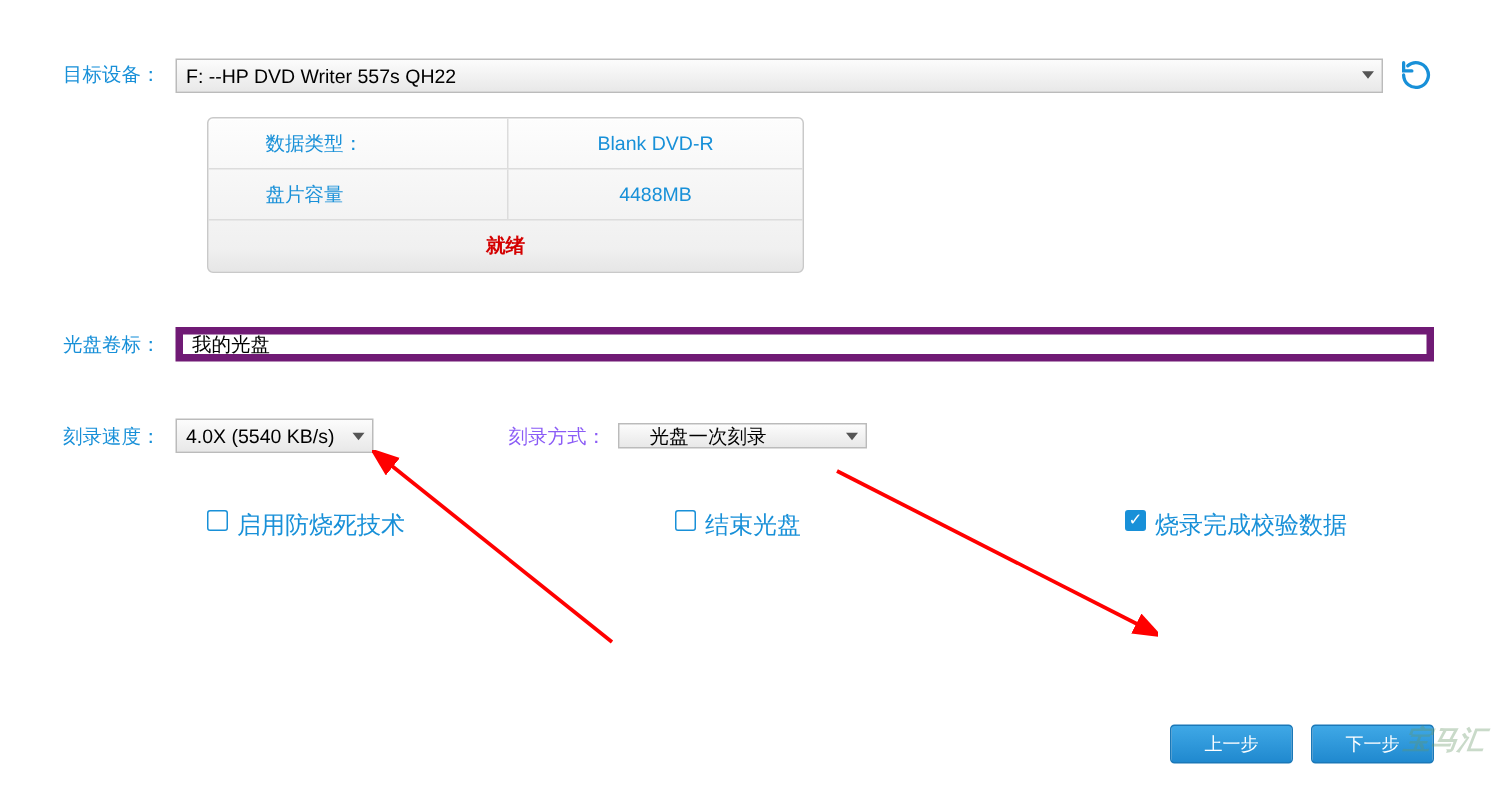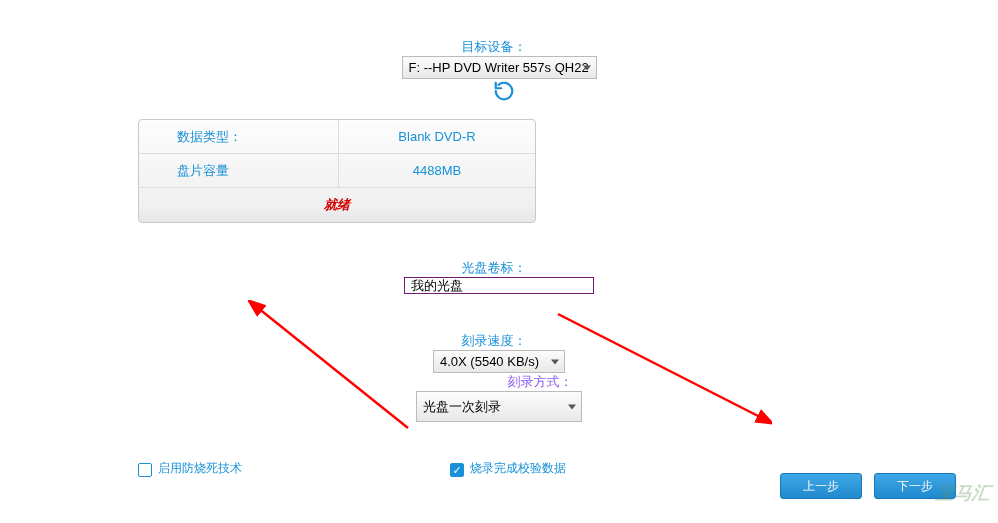--- a/index.html
+++ b/index.html
@@ -6,21 +6,21 @@
   body {
     font-family: "Microsoft YaHei", Arial, sans-serif;
     font-size: 13px;
     background: #fff;
     width: 998px;
     height: 523px;
     position: relative;
     color: #333;
   }
   .container { padding: 38px 42px 0 42px; }
-  .row { display: flex; align-items: center; margin-bottom: 16px; flex-direction: column; }
+  .row { display: flex; align-items: center; margin-bottom: 16px; }
   .label {
     color: #1890d8;
     width: 75px;
     font-size: 13px;
   }
   .device-select {
     flex: 1;
     height: 23px;
     border: 1px solid #bbb;
     background: linear-gradient(#fcfcfc, #e8e8e8);
@@ -80,26 +80,25 @@
     text-align: center;
     font-size: 13px;
   }
   .info-status {
     text-align: center;
     color: #d40000;
     font-weight: bold;
     height: 34px;
     display: flex; align-items: center; justify-content: center;
     font-size: 13px;
-    font-style: italic;
   }
   .text-input {
     flex: 1;
     height: 23px;
-    border: 1px solid #701a75;
+    border: 5px solid #701a75;
     padding: 0 6px;
     font-size: 13px;
     font-family: inherit;
   }
   .row-label-input { margin-top: 16px; margin-bottom: 38px;}
   .row-speed { margin-bottom: 38px; }
   .row-copies { margin-bottom: 38px; }
   .small-select {
     width: 132px;
     height: 23px;
@@ -118,24 +117,24 @@
     width: 0; height: 0;
     border-left: 4px solid transparent;
     border-right: 4px solid transparent;
     border-top: 5px solid #555;
     transform: translateY(-50%);
     pointer-events: none;
   }
   .mode-label { color:#8b5cf6; margin-left: 90px; margin-right: 8px; font-size:13px;}
   .mode-select {
     width: 166px;
-    height: 31px;
+    height: 17px;
     border: 1px solid #bbb;
     background: linear-gradient(#fcfcfc, #e8e8e8);
-    padding: 0 6px;
+    padding: 0 20px;
     font-size: 13px;
     font-family: inherit;
     appearance: none;
   }
   .mode-select-wrap { position: relative; width: 166px;}
   .mode-select-wrap::after {
     content: "";
     position: absolute;
     right: 6px; top: 50%;
     width: 0; height: 0;
@@ -151,44 +150,44 @@
     border: 1px solid #bbb;
     padding: 0 6px;
     font-size: 13px;
   }
   .check-row {
     display: flex;
     margin-left: 96px;
     gap: 0;
   }
   .check-item {
-    display: flex; align-items: flex-end;
-    color: #1890d8;
-    font-size: 12px;
+    display: flex; align-items: flex-start;
+    color: #1890d8;
+    font-size: 16px;
   }
   .ck-box {
     width: 14px; height: 14px;
     border: 1px solid #1890d8;
     border-radius: 2px;
     margin-right: 6px;
     display: inline-flex;
     align-items: center; justify-content: center;
     background: #fff;
   }
   .ck-box.checked { background: #1890d8; }
   .ck-box.checked::after {
     content: "✓";
     color: #fff;
     font-size: 11px;
     line-height: 1;
   }
   .buttons {
     position: absolute;
     right: 42px;
-    bottom: 24px;
+    bottom: 14px;
     display: flex;
     gap: 12px;
   }
   .btn {
     width: 82px; height: 26px;
     background: linear-gradient(#3fa8e6, #2089cf);
     color: #fff;
     border: 1px solid #1a78b8;
     border-radius: 3px;
     font-size: 12px;
@@ -257,20 +256,24 @@
         <option>光盘一次刻录</option>
       </select>
     </div>
   </div>
 
 
   <div class="check-row">
     <div class="check-item" style="width:312px;">
       <span class="ck-box"></span>
       <span>启用防烧死技术</span>
+    </div>
+    <div class="check-item" style="width:300px;">
+      <span class="ck-box"></span>
+      <span>结束光盘</span>
     </div>
     <div class="check-item">
       <span class="ck-box checked"></span>
       <span>烧录完成校验数据</span>
     </div>
   </div>
 
 </div>
 
 <svg class="arrow" style="left:248px; top:300px;" width="170" height="135">

